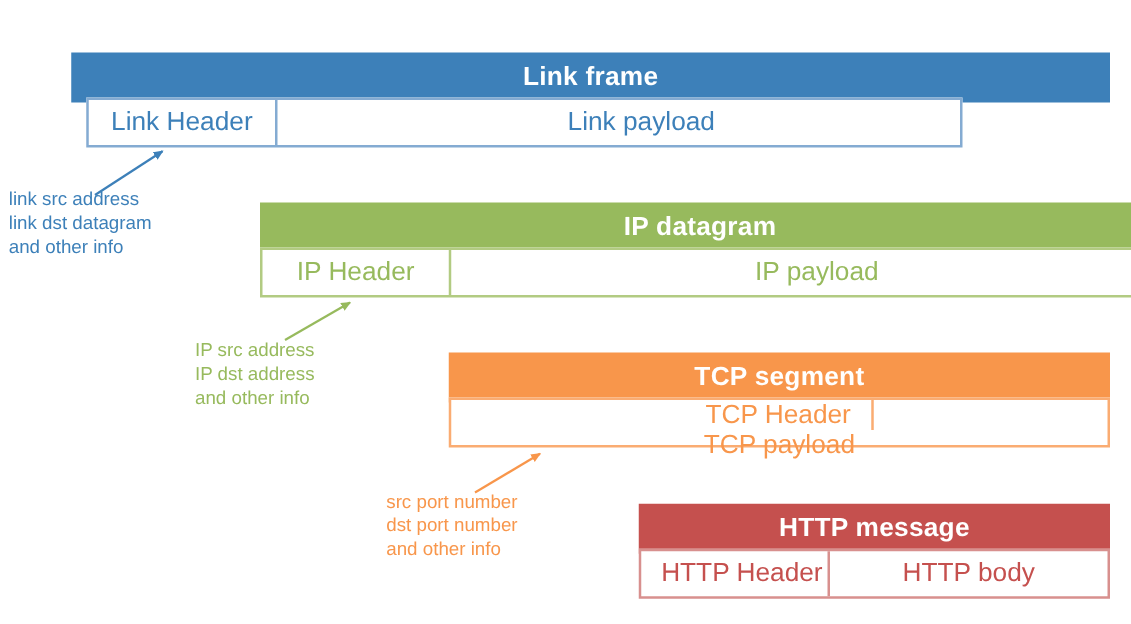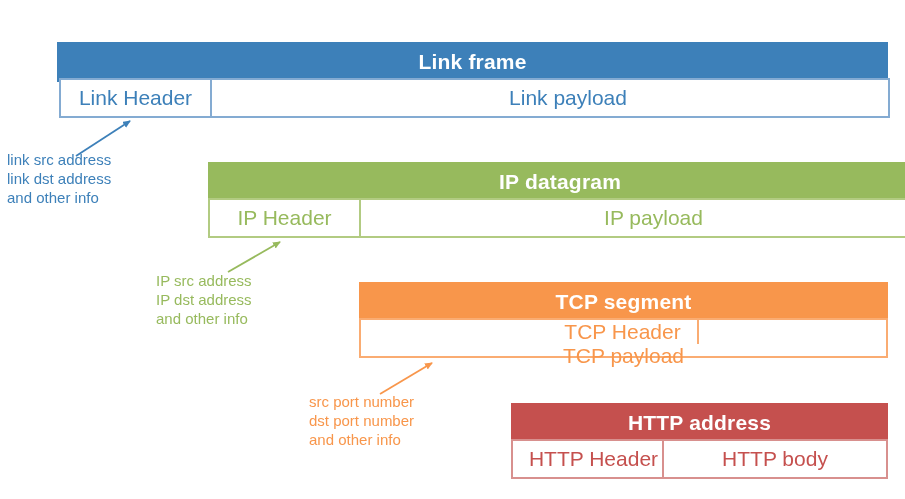--- a/index.html
+++ b/index.html
@@ -39,21 +39,21 @@
     display: flex;
     align-items: center;
     justify-content: center;
     box-sizing: border-box;
   }
   .cell.header { width: 151px; }
   .cell.payload { flex: 1; }
 
   
   #bar-link  { left: 57px;  top: 18px;  width: 831px; background: var(--blue); }
-  #box-link  { left: 59px;  top: 78px;  width: 831px; border: 2px solid var(--blue-border); color: var(--blue); gap: 36px; }
+  #box-link  { left: 69px;  top: 78px;  width: 701px; border: 2px solid var(--blue-border); color: var(--blue); gap: 36px; }
   #box-link .cell.header { border-right: 2px solid var(--blue-border); }
 
   
   #bar-ip    { left: 208px; top: 138px; width: 704px; background: var(--green); }
   #box-ip    { left: 208px; top: 198px; width: 740px; border: 2px solid var(--green-border); color: var(--green); }
   #box-ip .cell.header { border-right: 2px solid var(--green-border); }
 
   
   #bar-tcp   { left: 359px; top: 258px; width: 529px; background: var(--orange); }
   #box-tcp   { left: 359px; top: 318px; width: 529px; border: 2px solid var(--orange-border); color: var(--orange); flex-direction: column; }
@@ -111,21 +111,21 @@
   <div class="row outlined" id="box-link">
     <div class="cell header">
       <span>Link Header</span>
     </div>
     <div class="cell payload">
       <span>Link payload</span>
     </div>
   </div>
   <div class="annotation" id="ann-link">
     <div>link src address</div>
-    <div>link dst address</div>
+    <div>link dst datagram</div>
     <div>and other info</div>
   </div>
 
   <div class="row filled" id="bar-ip">
     <span>IP datagram</span>
   </div>
   <div class="row outlined" id="box-ip">
     <div class="cell header">
       <span>IP Header</span>
     </div>
@@ -150,21 +150,21 @@
       <span>TCP payload</span>
     </div>
   </div>
   <div class="annotation" id="ann-tcp">
     <div>src port number</div>
     <div>dst port number</div>
     <div>and other info</div>
   </div>
 
   <div class="row filled" id="bar-http">
-    <span>HTTP address</span>
+    <span>HTTP message</span>
   </div>
   <div class="row outlined" id="box-http">
     <div class="cell header">
       <span>HTTP Header</span>
     </div>
     <div class="cell payload">
       <span>HTTP body</span>
     </div>
   </div>
 

